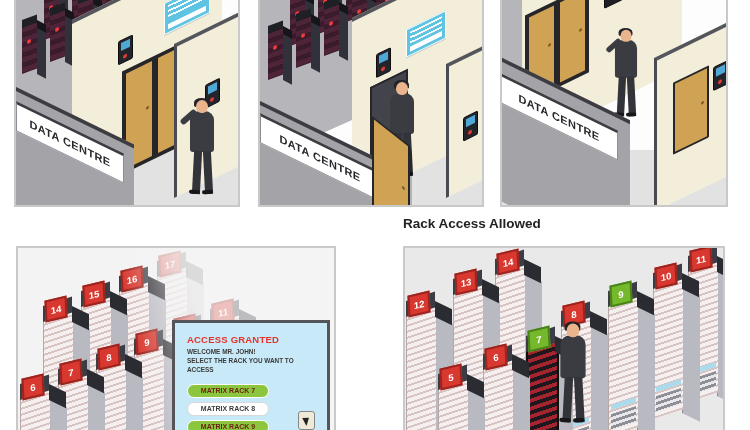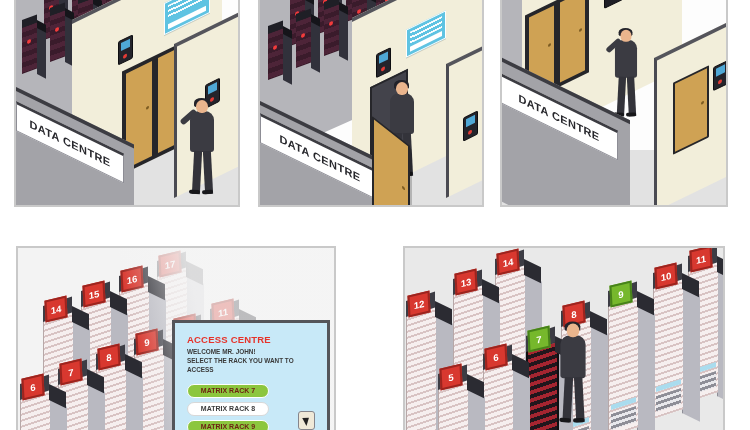--- a/index.html
+++ b/index.html
@@ -289,20 +289,21 @@
       <div class="wall cream near" style="left:152px;top:58px;width:76px;height:150px;">
         <div class="door" style="position:absolute;left:16px;top:30px;width:32px;height:68px;"></div>
         <div class="reader" style="left:56px;top:34px;"></div>
       </div>
       <div class="wall gray" style="left:-12px;top:52px;width:140px;height:140px;">
         <div class="sign" style="left:10px;top:12px;width:116px;height:26px;">DATA CENTRE</div>
       </div>
     </div>
   </div>
 
+  <h2 class="sec-title" style="left:403px;">Rack Access Allowed</h2>
 
   <div class="panel bottom" style="left:16px;width:316px;background:#f3f3f3;">
     <div class="scene">
 
       <div class="rack-lg faded" style="left:139px;top:13px;">
           <span class="rl-side"></span>
           <span class="rl-front"></span>
           <span class="rl-topf"></span>
           <span class="rl-tops"></span>
           <div class="tile red">17</div>
@@ -368,21 +369,21 @@
           <span class="rl-side"></span>
           <span class="rl-front"></span>
           <span class="rl-topf"></span>
           <span class="rl-tops"></span>
           <div class="tile red">6</div>
         </div>
 
       <div class="fade-overlay"></div>
 
       <div class="dialog">
-        <div class="dlg-title">ACCESS CENTRE</div>
+        <div class="dlg-title">ACCESS GRANTED</div>
         <div class="dlg-line">WELCOME MR. JOHN!</div>
         <div class="dlg-line">SELECT THE RACK YOU WANT TO ACCESS</div>
         <div class="pills">
           <div class="pill green">MATRIX RACK 7</div>
           <div class="pill white">MATRIX RACK 8</div>
           <div class="pill green">MATRIX RACK 9</div>
 
         </div>
         <div class="ok-btn">
             <span class="cursor-glyph"></span>

